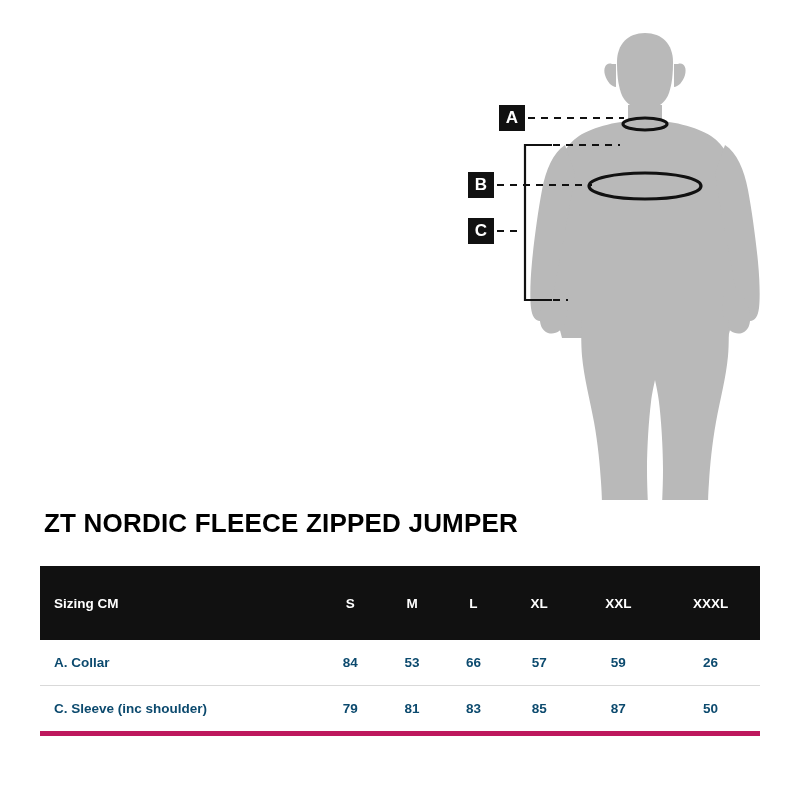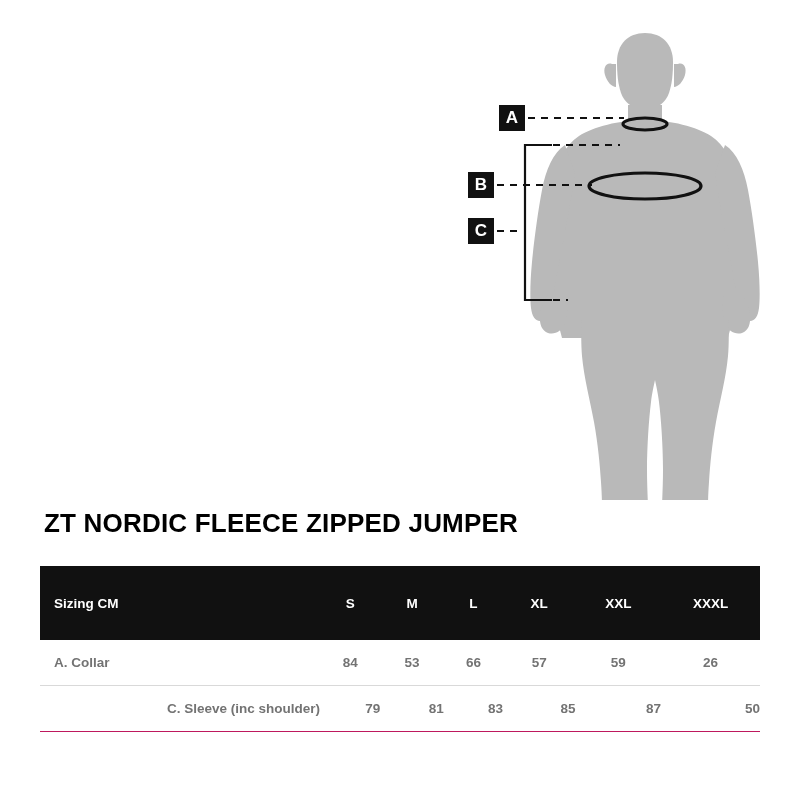--- a/index.html
+++ b/index.html
@@ -85,26 +85,25 @@
     text-align: left;
     padding-left: 14px;
     width: 250px;
   }
   #size-table tbody td {
     height: 45px;
     padding: 0;
     text-align: center;
     font-size: 13.5px;
     font-weight: bold;
-    color: #737373;
+    color: #0c4a6e;
     border-bottom: 1px solid #d9d9d9;
   }
   #size-table tbody tr:last-child td {
-    border-bottom: 1px solid #be185d;
-    text-align: right;
+    border-bottom: 5px solid #be185d;
   }
   #size-table tbody td.label-col {
     text-align: left;
     padding-left: 14px;
     font-weight: bold;
   }
 </style>
 </head>
 <body>
 

